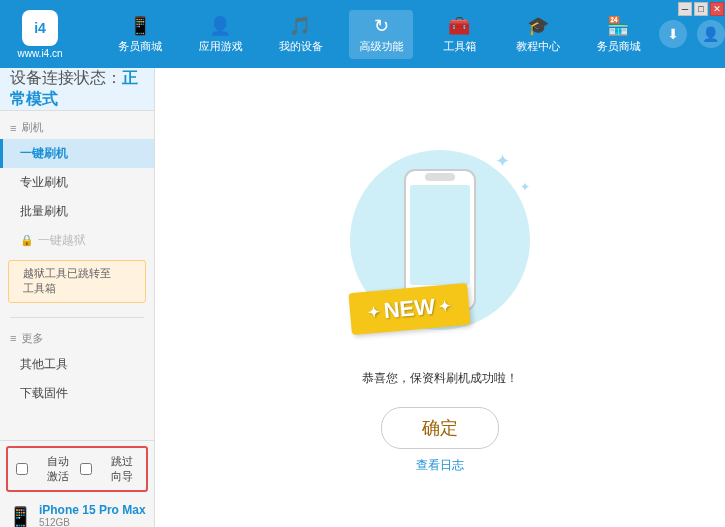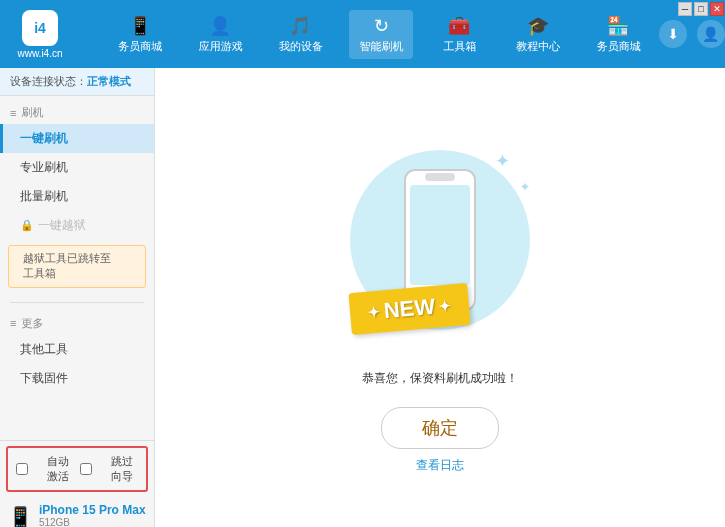--- a/index.html
+++ b/index.html
@@ -17,21 +17,21 @@
     .nav-item .nav-icon { font-size: 18px; margin-bottom: 2px; }
     .nav-item .nav-label { font-size: 11px; }
     .header-right { display: flex; gap: 10px; align-items: center; }
     .header-right-icon { width: 28px; height: 28px; background: rgba(255,255,255,0.2); border-radius: 50%; display: flex; align-items: center; justify-content: center; color: white; cursor: pointer; font-size: 14px; }
 
     
     .main { display: flex; height: 467px; }
 
     
     .sidebar { width: 155px; background: #f5f5f5; border-right: 1px solid #ddd; display: flex; flex-direction: column; }
-    .status-bar { background: #e8f4fd; padding: 6px 10px; font-size: 11px; color: #555; border-bottom: 1px solid #ddd; }
+    .status-bar { background: #e8f4fd; padding: 0 10px; font-size: 16px; color: #555; border-bottom: 1px solid #ddd; }
     .status-bar span.normal { color: #1a90d5; font-weight: bold; }
     .sidebar-section { padding: 5px 0; }
     .sidebar-group-label { display: flex; align-items: center; padding: 4px 10px; color: #888; font-size: 11px; }
     .sidebar-group-label .bar-icon { margin-right: 5px; }
     .sidebar-item { padding: 6px 10px 6px 20px; cursor: pointer; color: #444; font-size: 12px; }
     .sidebar-item.active { background: #d0e8f8; color: #1a90d5; border-left: 3px solid #1a90d5; padding-left: 17px; font-weight: bold; }
     .sidebar-disabled { padding: 6px 15px 6px 20px; color: #bbb; font-size: 12px; display: flex; align-items: center; gap: 4px; }
     .sidebar-disabled .lock-icon { font-size: 11px; }
     .divider { height: 1px; background: #ddd; margin: 4px 10px; }
     .sidebar-more-label { display: flex; align-items: center; padding: 4px 10px; color: #888; font-size: 11px; }
@@ -89,21 +89,21 @@
       <div class="nav-item">
         <span class="nav-icon">👤</span>
         <span class="nav-label">应用游戏</span>
       </div>
       <div class="nav-item">
         <span class="nav-icon">🎵</span>
         <span class="nav-label">我的设备</span>
       </div>
       <div class="nav-item active">
         <span class="nav-icon">↻</span>
-        <span class="nav-label">智能刷机</span>
+        <span class="nav-label">高级功能</span>
       </div>
       <div class="nav-item">
         <span class="nav-icon">🧰</span>
         <span class="nav-label">工具箱</span>
       </div>
       <div class="nav-item">
         <span class="nav-icon">🎓</span>
         <span class="nav-label">教程中心</span>
       </div>
       <div class="nav-item">

